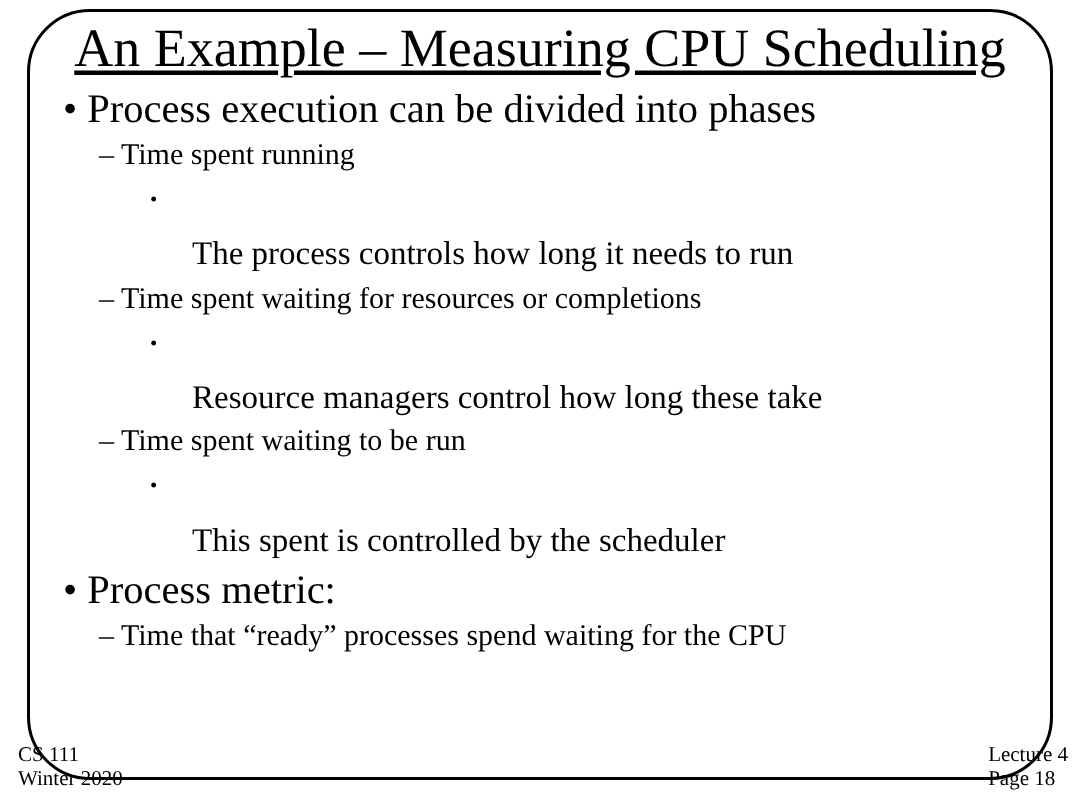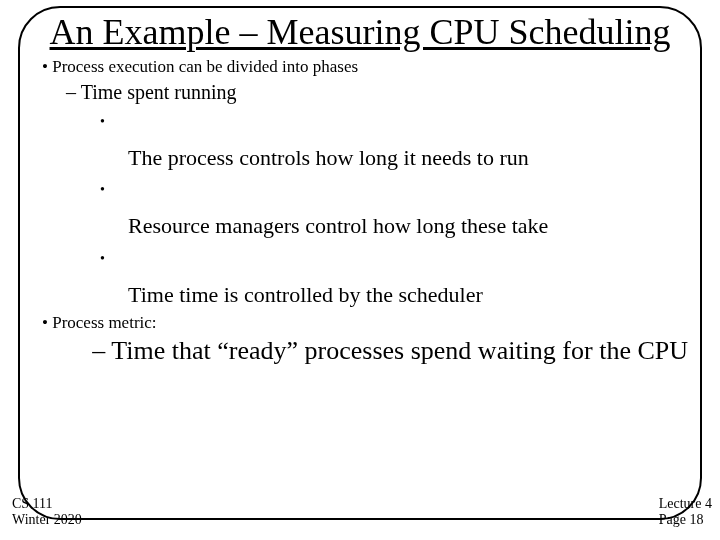--- a/index.html
+++ b/index.html
@@ -41,39 +41,38 @@
   .title {
     font-size: 36px;
     text-align: center;
     line-height: 1.15;
     margin: 2px 0 4px 0;
     text-decoration: underline;
     text-underline-offset: 3px;
     font-weight: normal;
   }
   .b1 {
-    font-size: 17px;
+    font-size: 27px;
     margin: 4px 0 2px 10px;
     line-height: 1.15;
   }
   .b2 {
     font-size: 20px;
     margin: 4px 0 2px 34px;
     line-height: 1.15;
   }
   .b3 {
     font-size: 22px;
     margin: 4px 0 6px 68px;
     line-height: 1.15;
   }
   .b2-last {
-    font-size: 26px;
+    font-size: 20px;
     margin: 4px 0 2px 34px;
     line-height: 1.15;
-    text-align: right;
   }
   .bullet-dot::before {
     content: "• ";
   }
   .bullet-dash::before {
     content: "– ";
   }
   .bullet-small {
     display: inline-block;
     width: 28px;
@@ -113,23 +112,25 @@
   <div class="frame"></div>
 
   <div class="content">
     <div class="title">An Example – Measuring CPU Scheduling</div>
 
     <div class="b1 bullet-dot"><span>Process execution can be divided into phases</span></div>
 
     <div class="b2 bullet-dash"><span>Time spent running</span></div>
     <div class="b3"><span class="bullet-small"></span><span class="txt">The process controls how long it needs to run</span></div>
 
+    <div class="b2 bullet-dash"><span>Time spent waiting for resources or completions</span></div>
     <div class="b3"><span class="bullet-small"></span><span class="txt">Resource managers control how long these take</span></div>
 
-    <div class="b3"><span class="bullet-small"></span><span class="txt">Time time is controlled by the scheduler</span></div>
+    <div class="b2 bullet-dash"><span>Time spent waiting to be run</span></div>
+    <div class="b3"><span class="bullet-small"></span><span class="txt">This spent is controlled by the scheduler</span></div>
 
     <div class="b1 bullet-dot"><span>Process metric:</span></div>
 
     <div class="b2-last bullet-dash"><span>Time that “ready” processes spend waiting for the CPU</span></div>
   </div>
 
   <div class="footer-left">
     <div>CS 111</div>
     <div>Winter 2020</div>
   </div>

